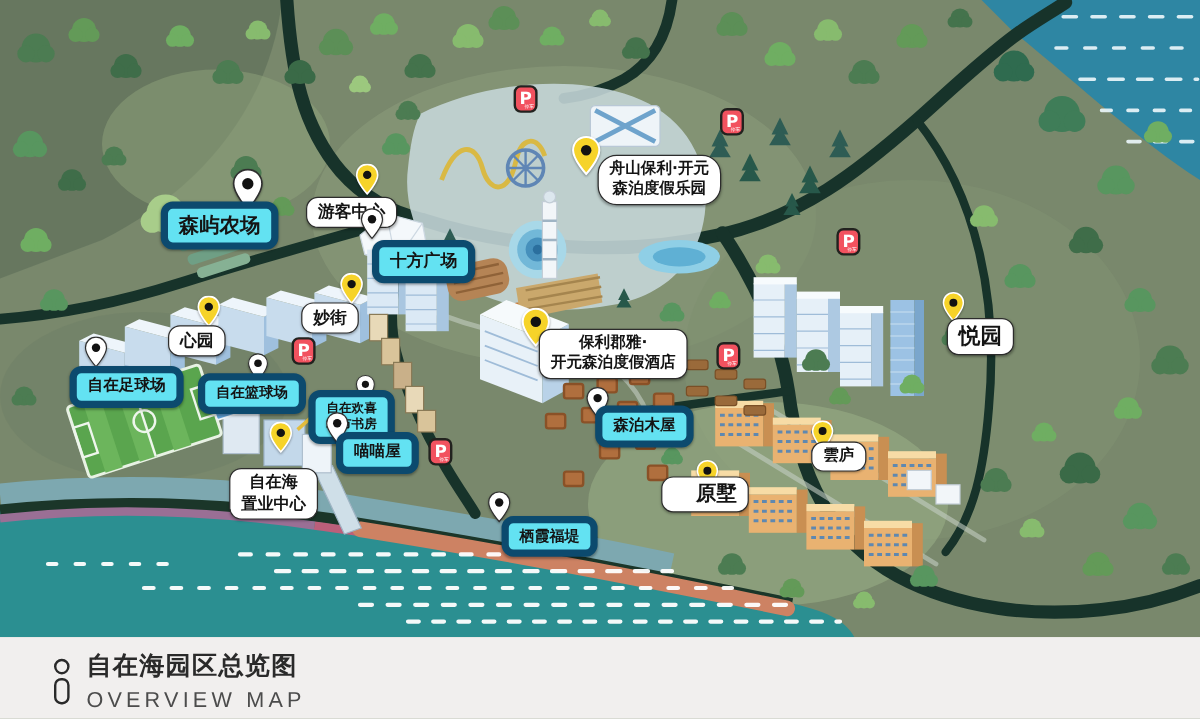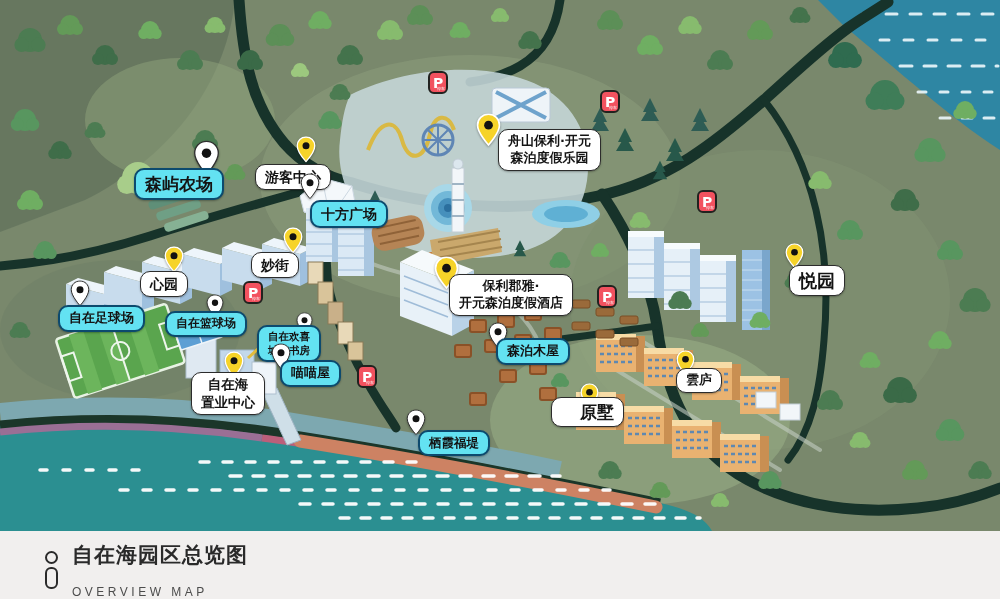--- a/index.html
+++ b/index.html
@@ -9,34 +9,34 @@
   .map-wrap{position:relative;width:1000px;height:531px;overflow:hidden;background:#79886c;}
   .map-wrap svg.scene{position:absolute;left:0;top:0;width:100%;height:100%;display:block;}
   .poi-layer{position:absolute;left:0;top:0;width:1000px;height:531px;}
   .poi{position:absolute;}
   .pin{position:absolute;filter:drop-shadow(0 1px 1px rgba(0,0,0,.35));}
   .pin.yellow use{fill:var(--pin-yellow);stroke:#ffffff;stroke-width:1.6;}
   .pin.white  use{fill:var(--pin-white);stroke:#2f2f2f;stroke-width:1.2;}
   .label-box{position:relative;display:inline-block;white-space:pre-line;font-weight:bold;color:#141414;
      padding:3px 9px;border-radius:10px;font-size:13px;line-height:1.3;text-align:center;
      box-shadow:0 1px 2px rgba(0,0,0,.3);font-family:"DejaVu Sans","Liberation Sans",sans-serif;}
-  .label-box.cyan{background:var(--label-cyan);border:2px solid #0c4a6e;}
+  .label-box.cyan{background:var(--label-cyan);border:6px solid #0c4a6e;}
   .label-box.white{background:#ffffff;border:1.5px solid #2c2c2c;}
   .parking{position:absolute;width:20px;height:23px;background:var(--parking-red);
      border:2px solid #22221f;border-radius:6px;color:#fff;box-sizing:border-box;}
   .parking .pg{position:absolute;left:3px;top:0px;font-size:14px;font-weight:bold;line-height:20px;font-family:"DejaVu Sans",sans-serif;}
   .parking .ps{position:absolute;right:1px;bottom:1px;font-size:4px;line-height:4px;font-family:"DejaVu Sans",sans-serif;}
   
   .footer{position:absolute;left:0;top:531px;width:1000px;height:53px;background:var(--footer-bg);}
   .f-left{position:absolute;left:44px;top:10px;display:flex;align-items:center;gap:14px;}
   .f-mark{width:14px;display:flex;flex-direction:column;align-items:center;gap:3px;}
   .f-mark .dot{width:9px;height:9px;border:2.2px solid #2a2a2a;border-radius:50%;}
   .f-mark .pill{width:9px;height:18px;border:2.2px solid #2a2a2a;border-radius:6px;}
   .f-title{font-size:21px;font-weight:bold;color:#2a2a2a;letter-spacing:1px;font-family:"DejaVu Sans","Liberation Sans",sans-serif;}
-  .f-sub{font-size:12px;color:#4c4c4c;letter-spacing:3.5px;margin-top:16px;font-family:"Liberation Sans",sans-serif;}
+  .f-sub{font-size:18px;color:#4c4c4c;letter-spacing:3.5px;margin-top:4px;font-family:"Liberation Sans",sans-serif;}
 </style>
 </head>
 <body>
 
 <div class="page">
 
   <div class="map-wrap">
     <svg class="scene" viewBox="0 0 1000 531" preserveAspectRatio="none">
       <defs>
         <symbol id="pin-shape" viewBox="0 0 24 32">
@@ -417,21 +417,21 @@
             <use href="#pin-shape"></use>
           </svg><div class="label-box cyan" style="font-size: 17px;">森屿农场</div></div>
         <div class="poi" style="left: 255px; top: 164px;"><svg class="pin yellow" viewBox="0 0 24 32" style="width: 20px; height: 27px; left: 41px; top: -28px;">
             <use href="#pin-shape"></use>
           </svg><div class="label-box white" style="font-size: 14px;">游客中心</div></div>
         <div class="poi" style="left: 310px; top: 200px;"><svg class="pin white" viewBox="0 0 24 32" style="width: 20px; height: 27px; left: -10px; top: -27px;">
             <use href="#pin-shape"></use>
           </svg><div class="label-box cyan" style="font-size: 14px;">十方广场</div></div>
         <div class="poi" style="left: 498px; top: 129px;"><svg class="pin yellow" viewBox="0 0 24 32" style="width: 25px; height: 33.75px; left: -22px; top: -16px;">
             <use href="#pin-shape"></use>
-          </svg><div class="label-box white" style="font-size: 13px;">舟山保利·开元
+          </svg><div class="label-box white" style="font-size: 13px; border-radius: 16px;">舟山保利·开元
 森泊度假乐园</div></div>
         <div class="poi" style="left: 140px; top: 239px; margin-top: 32px;"><svg class="pin yellow" viewBox="0 0 24 32" style="width: 20px; height: 27px; left: 24px; top: -25px;">
             <use href="#pin-shape"></use>
           </svg><div class="label-box white" style="font-size: 14px;">心园</div></div>
         <div class="poi" style="left: 251px; top: 252px;"><svg class="pin yellow" viewBox="0 0 24 32" style="width: 20px; height: 27px; left: 32px; top: -25px;">
             <use href="#pin-shape"></use>
           </svg><div class="label-box white" style="font-size: 14px;">妙街</div></div>
         <div class="poi" style="left: 449px; top: 274px;"><svg class="pin yellow" viewBox="0 0 24 32" style="width: 25px; height: 33.75px; left: -15px; top: -18px;">
             <use href="#pin-shape"></use>
           </svg><div class="label-box white" style="font-size: 13px;">保利郡雅·
@@ -444,21 +444,21 @@
           </svg><div class="label-box cyan" style="font-size: 12px;">自在篮球场</div></div>
         <div class="poi" style="left: 257px; top: 325px;"><svg class="pin white" viewBox="0 0 24 32" style="width: 17px; height: 22.95px; left: 39px; top: -13px;">
             <use href="#pin-shape"></use>
           </svg><div class="label-box cyan" style="font-size: 10.5px;">自在欢喜
 城市书房</div></div>
         <div class="poi" style="left: 280px; top: 360px;"><svg class="pin white" viewBox="0 0 24 32" style="width: 20px; height: 27px; left: -9px; top: -17px;">
             <use href="#pin-shape"></use>
           </svg><div class="label-box cyan" style="font-size: 13px;">喵喵屋</div></div>
         <div class="poi" style="left: 191px; top: 372px;"><svg class="pin yellow" viewBox="0 0 24 32" style="width: 20px; height: 27px; left: 33px; top: -21px;">
             <use href="#pin-shape"></use>
-          </svg><div class="label-box white" style="font-size: 13.5px;">自在海
+          </svg><div class="label-box white" style="font-size: 13.5px; margin-top: 18px;">自在海
 置业中心</div></div>
         <div class="poi" style="left: 496px; top: 338px;"><svg class="pin white" viewBox="0 0 24 32" style="width: 20px; height: 27px; left: -8px; top: -16px;">
             <use href="#pin-shape"></use>
           </svg><div class="label-box cyan" style="font-size: 13px;">森泊木屋</div></div>
         <div class="poi" style="left: 418px; top: 430px;"><svg class="pin white" viewBox="0 0 24 32" style="width: 20px; height: 27px; left: -12px; top: -21px;">
             <use href="#pin-shape"></use>
           </svg><div class="label-box cyan" style="font-size: 12.5px;">栖霞福堤</div></div>
         <div class="poi" style="left: 551px; top: 397px;"><svg class="pin yellow" viewBox="0 0 24 32" style="width: 19px; height: 25.65px; left: 29px; top: -14px;">
             <use href="#pin-shape"></use>
           </svg><div class="label-box white" style="font-size: 17px; padding-left: 28px;">原墅</div></div>

